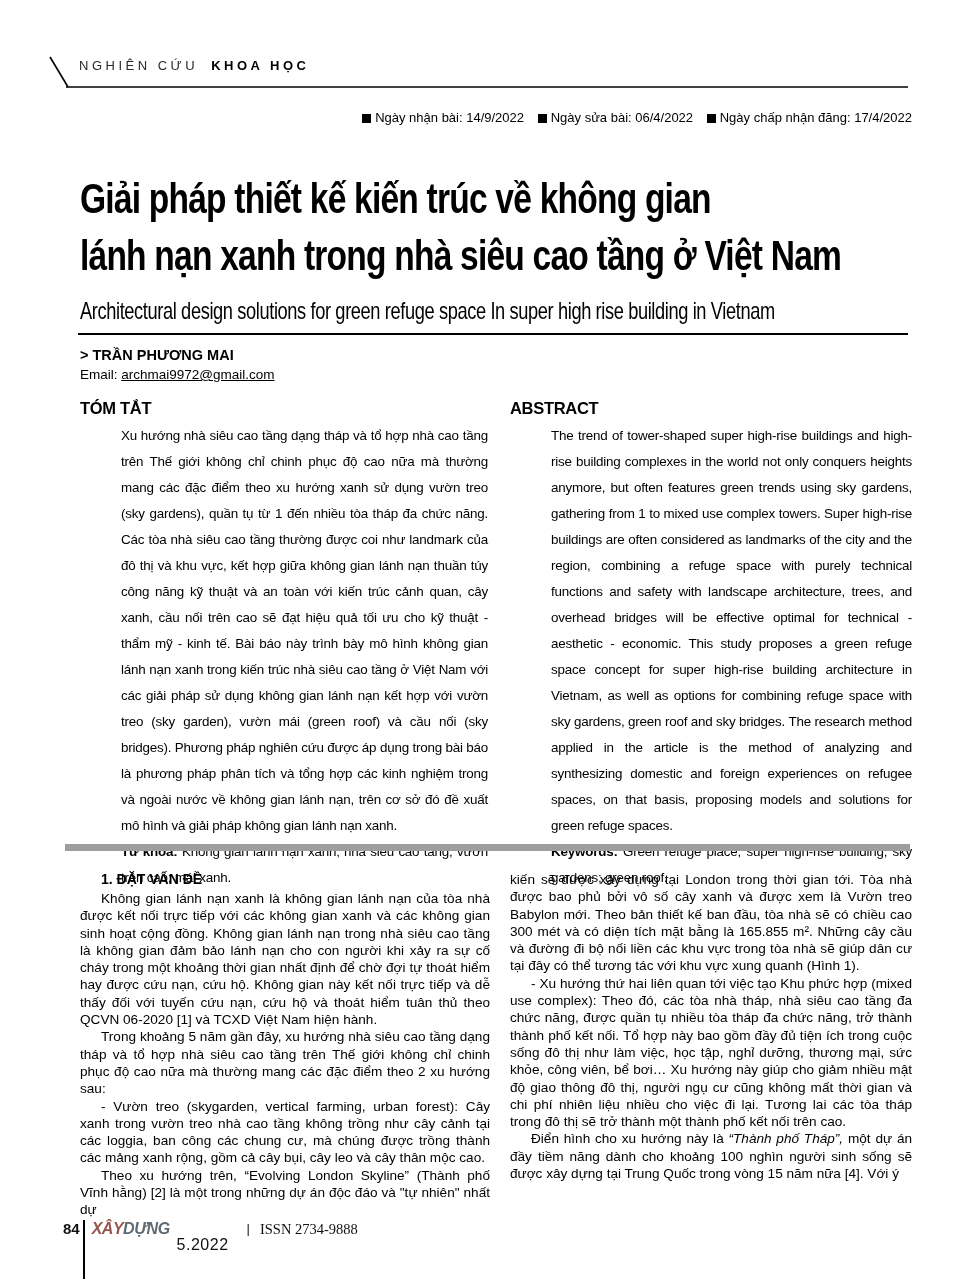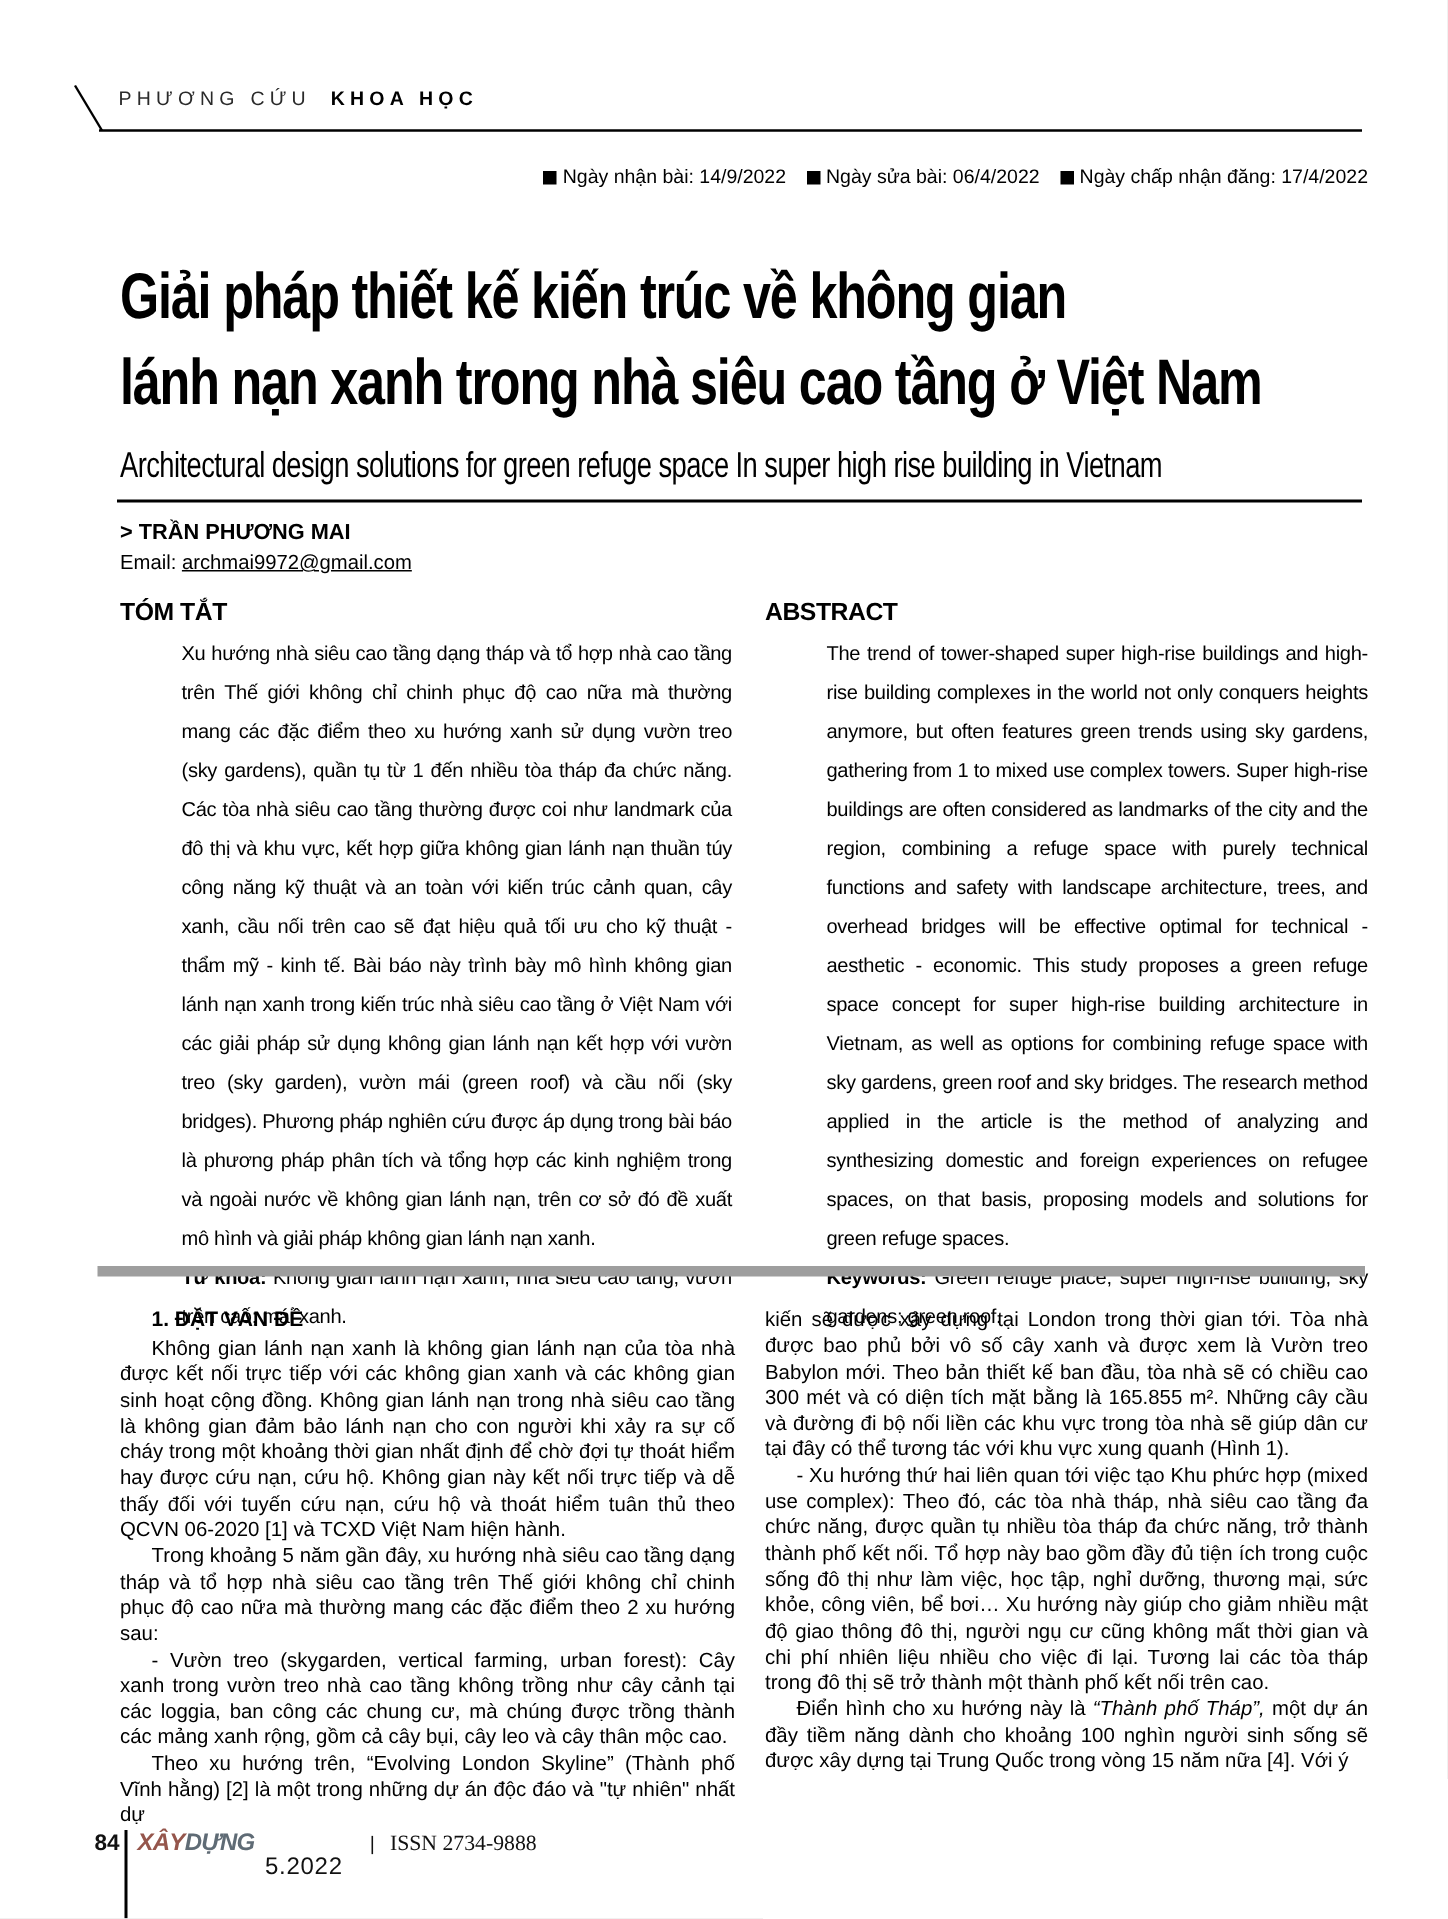--- a/index.html
+++ b/index.html
@@ -124,21 +124,21 @@
 <body>
 
 <div class="page">
 
   <div class="masthead">
     <svg class="mast-lines" width="965" height="100" viewBox="0 0 965 100">
       <line x1="50" y1="57" x2="68" y2="87" stroke="#000" stroke-width="1.6"></line>
       <line x1="66" y1="87" x2="908" y2="87" stroke="#000" stroke-width="1.6"></line>
     </svg>
     <div class="mast-text">
-      <span class="cat-light">PHƯƠNG CỨU</span>
+      <span class="cat-light">NGHIÊN CỨU</span>
       <span class="cat-bold">KHOA HỌC</span>
     </div>
   </div>
 
   <div class="dates">
     <span class="date-item"><span class="sq"></span><span>Ngày nhận bài: 14/9/2022</span></span>
     <span class="date-item"><span class="sq"></span><span>Ngày sửa bài: 06/4/2022</span></span>
     <span class="date-item"><span class="sq"></span><span>Ngày chấp nhận đăng: 17/4/2022</span></span>
   </div>
 

